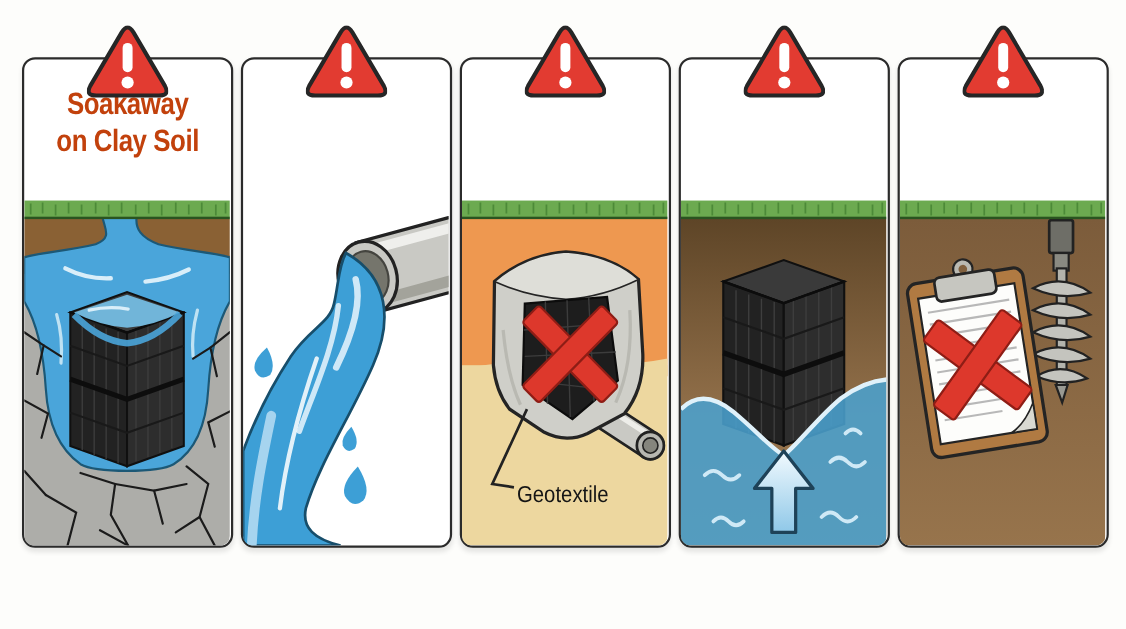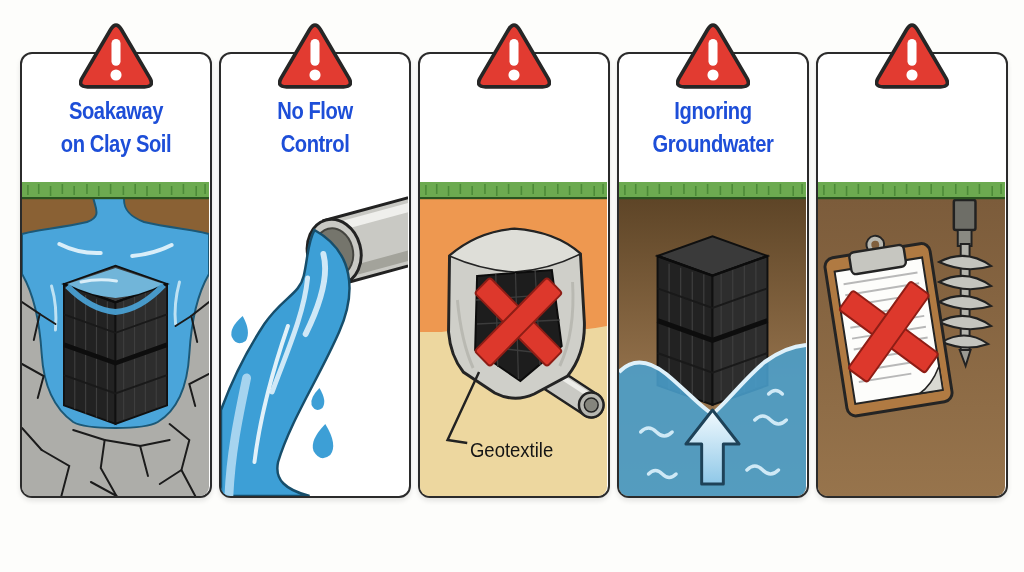--- a/index.html
+++ b/index.html
@@ -12,22 +12,22 @@
     position:absolute;top:52px;width:192px;height:446px;box-sizing:border-box;
     background:#ffffff;border:2.5px solid #2b2b2b;border-radius:12px;
     box-shadow:0 3px 5px rgba(0,0,0,0.10);
   }
   .p1{left:20px}.p2{left:219px}.p3{left:418px}.p4{left:617px}.p5{left:816px}
   .warn{
     position:absolute;top:-31px;left:50%;transform:translateX(-50%);
     width:74px;height:68px;z-index:4;
   }
   .title{
-    position:absolute;top:40px;left:0;width:100%;text-align:center;
-    font-weight:700;font-size:24px;line-height:33px;color:#1d4ed8;
+    position:absolute;top:24px;left:0;width:100%;text-align:center;
+    font-weight:700;font-size:28px;line-height:33px;color:#c2410c;
     letter-spacing:-0.5px;z-index:3;
   }
   .title .tline{display:block;transform:scaleX(0.84);transform-origin:50% 50%;white-space:nowrap;}
   .art{
     position:absolute;left:0;bottom:0;width:187px;height:314px;
     border-radius:0 0 9px 9px;overflow:hidden;
   }
   .art svg{display:block;width:100%;height:100%;}
   .geo-label{
     position:absolute;left:50px;top:384px;z-index:5;
@@ -137,24 +137,20 @@
         </g>
         <use href="#grass-strip"></use>
       </svg>
     </div>
   </div>
 
   <div class="panel p2">
     <svg class="warn" viewBox="0 0 72 66">
         <use href="#warning-triangle"></use>
       </svg>
-    <div class="title">
-      <span class="tline">No Flow</span>
-      <span class="tline">Control</span>
-    </div>
     <div class="art">
       <svg viewBox="0 0 190 314" preserveAspectRatio="none">
         <g>
           <g transform="rotate(-15 115 70)">
             <rect x="113" y="37" width="110" height="66" fill="#C9C9C4" stroke="#222222" stroke-width="3"></rect>
             <rect x="115" y="42" width="108" height="9" rx="4" fill="#EFEFEC"></rect>
             <rect x="115" y="88" width="108" height="10" rx="4" fill="#A3A39B"></rect>
           </g>
           <g transform="rotate(-15 115 70)">
             <ellipse cx="115" cy="70" rx="27" ry="33" fill="#C9C9C4" stroke="#222222" stroke-width="3"></ellipse>
@@ -224,24 +220,20 @@
         <use href="#grass-strip"></use>
       </svg>
     </div>
     <div class="geo-label">Geotextile</div>
   </div>
 
   <div class="panel p4">
     <svg class="warn" viewBox="0 0 72 66">
         <use href="#warning-triangle"></use>
       </svg>
-    <div class="title">
-      <span class="tline">Ignoring</span>
-      <span class="tline">Groundwater</span>
-    </div>
     <div class="art">
       <svg viewBox="0 0 190 314" preserveAspectRatio="none">
         <defs>
           <linearGradient id="g4soil" x1="0" y1="0" x2="0" y2="1">
             <stop offset="0" stop-color="#5E4527"></stop>
               <stop offset="0.6" stop-color="#92704A"></stop>
               <stop offset="1" stop-color="#A07A50"></stop>
           </linearGradient>
           <linearGradient id="g4arrow" x1="0" y1="0" x2="0" y2="1">
             <stop offset="0" stop-color="#F2FAFE"></stop>

